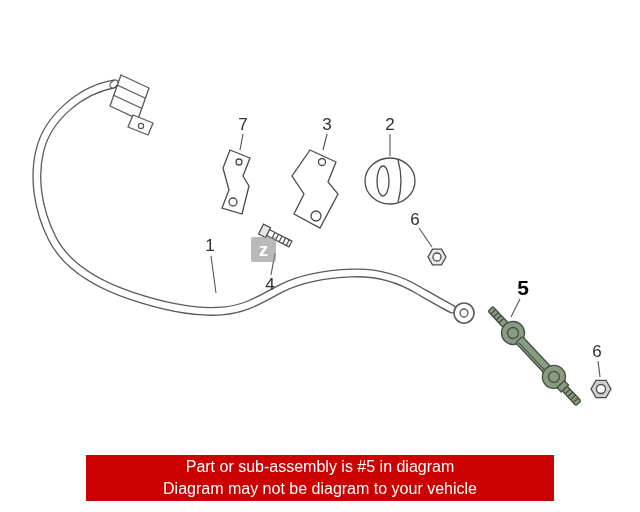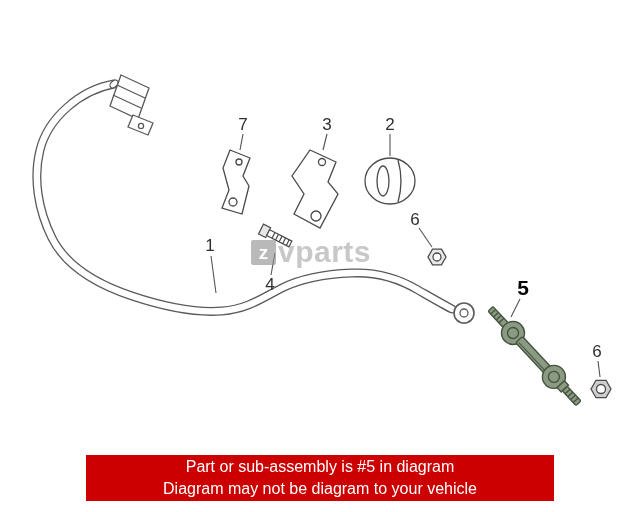--- a/index.html
+++ b/index.html
@@ -130,21 +130,20 @@
       <text class="callout" x="390" y="130">2</text>
       <text class="callout" x="270" y="290">4</text>
       <text class="callout" x="415" y="225">6</text>
       <text class="callout-bold" x="523" y="295">5</text>
       <text class="callout" x="597" y="357">6</text>
     </g>
   </svg>
 
   <div class="watermark">
     <span class="logo">z</span>
-    <span class="wordmark">vparts</span>
   </div>
 
   <div class="banner">
     <div>Part or sub-assembly is #5 in diagram</div>
     <div>Diagram may not be diagram to your vehicle</div>
   </div>
 
 </div>
 
 </body></html>

